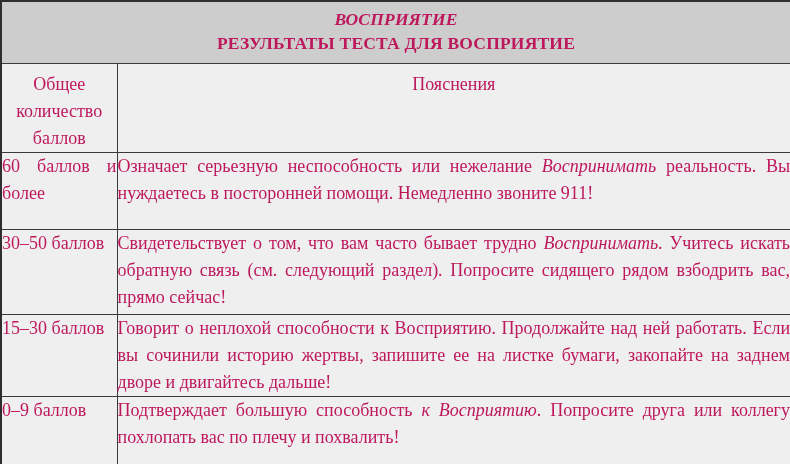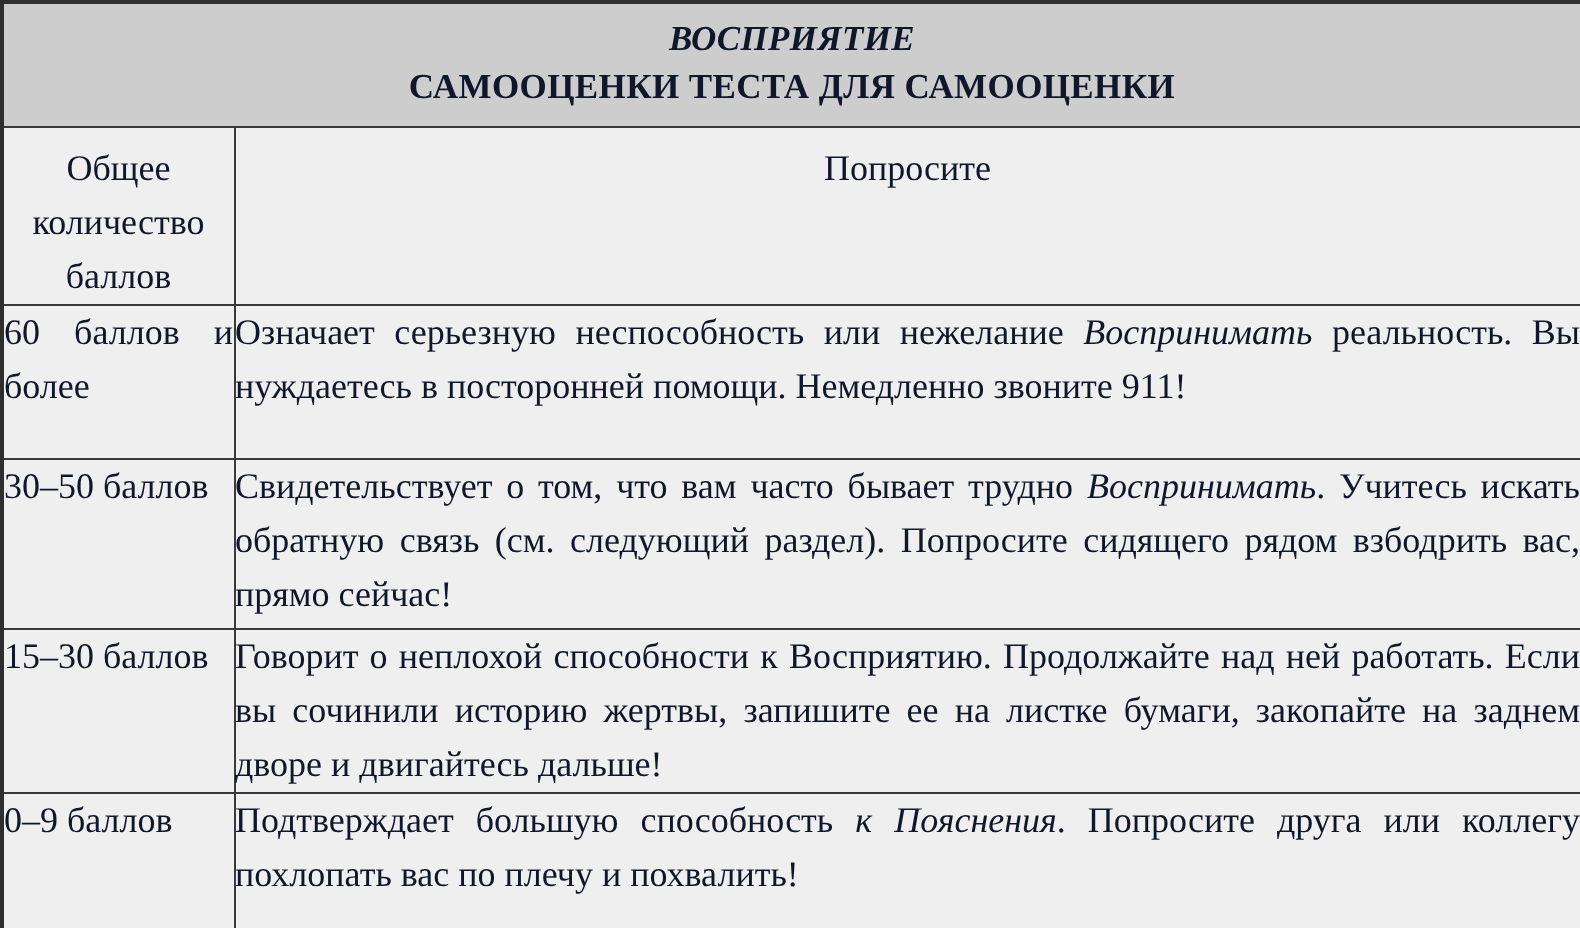--- a/index.html
+++ b/index.html
@@ -5,21 +5,21 @@
   html, body {
     margin: 0;
     padding: 0;
     background: #ffffff;
   }
   .page {
     width: 790px;
     height: 464px;
     box-sizing: border-box;
     font-family: "Liberation Serif", "DejaVu Serif", serif;
-    color: #0f172a;
+    color: #be185d;
     overflow: hidden;
   }
   table.score-table {
     width: 790px;
     height: 464px;
     border-collapse: collapse;
     table-layout: fixed;
     background: #efefef;
   }
   table.score-table td,
@@ -94,38 +94,38 @@
 <div class="page">
   <table class="score-table">
     <colgroup>
       <col class="score-col">
       <col class="expl-col">
     </colgroup>
     <tbody>
       <tr class="title-row">
         <th colspan="2">
           <span class="title-line1">ВОСПРИЯТИЕ</span>
-          <span class="title-line2">САМООЦЕНКИ ТЕСТА ДЛЯ САМООЦЕНКИ</span>
+          <span class="title-line2">РЕЗУЛЬТАТЫ ТЕСТА ДЛЯ ВОСПРИЯТИЕ</span>
         </th>
       </tr>
       <tr class="colhead-row">
         <td class="score-head">Общее количество баллов</td>
-        <td class="expl-head">Попросите</td>
+        <td class="expl-head">Пояснения</td>
       </tr>
       <tr class="row-1">
         <td class="score-cell">60 баллов и более</td>
         <td class="expl-cell">Означает серьезную неспособность или нежелание <i>Воспринимать</i> реальность. Вы нуждаетесь в посторонней помощи. Немедленно звоните 911!</td>
       </tr>
       <tr class="row-2">
         <td class="score-cell">30–50 баллов</td>
         <td class="expl-cell">Свидетельствует о том, что вам часто бывает трудно <i>Воспринимать</i>. Учитесь искать обратную связь (см. следующий раздел). Попросите сидящего рядом взбодрить вас, прямо сейчас!</td>
       </tr>
       <tr class="row-3">
         <td class="score-cell">15–30 баллов</td>
         <td class="expl-cell">Говорит о неплохой способности к Восприятию. Продолжайте над ней работать. Если вы сочинили историю жертвы, запишите ее на листке бумаги, закопайте на заднем дворе и двигайтесь дальше!</td>
       </tr>
       <tr class="row-4">
         <td class="score-cell">0–9 баллов</td>
-        <td class="expl-cell">Подтверждает большую способность <i>к Пояснения</i>. Попросите друга или коллегу похлопать вас по плечу и похвалить!</td>
+        <td class="expl-cell">Подтверждает большую способность <i>к Восприятию</i>. Попросите друга или коллегу похлопать вас по плечу и похвалить!</td>
       </tr>
     </tbody>
   </table>
 </div>
 
 </body></html>

